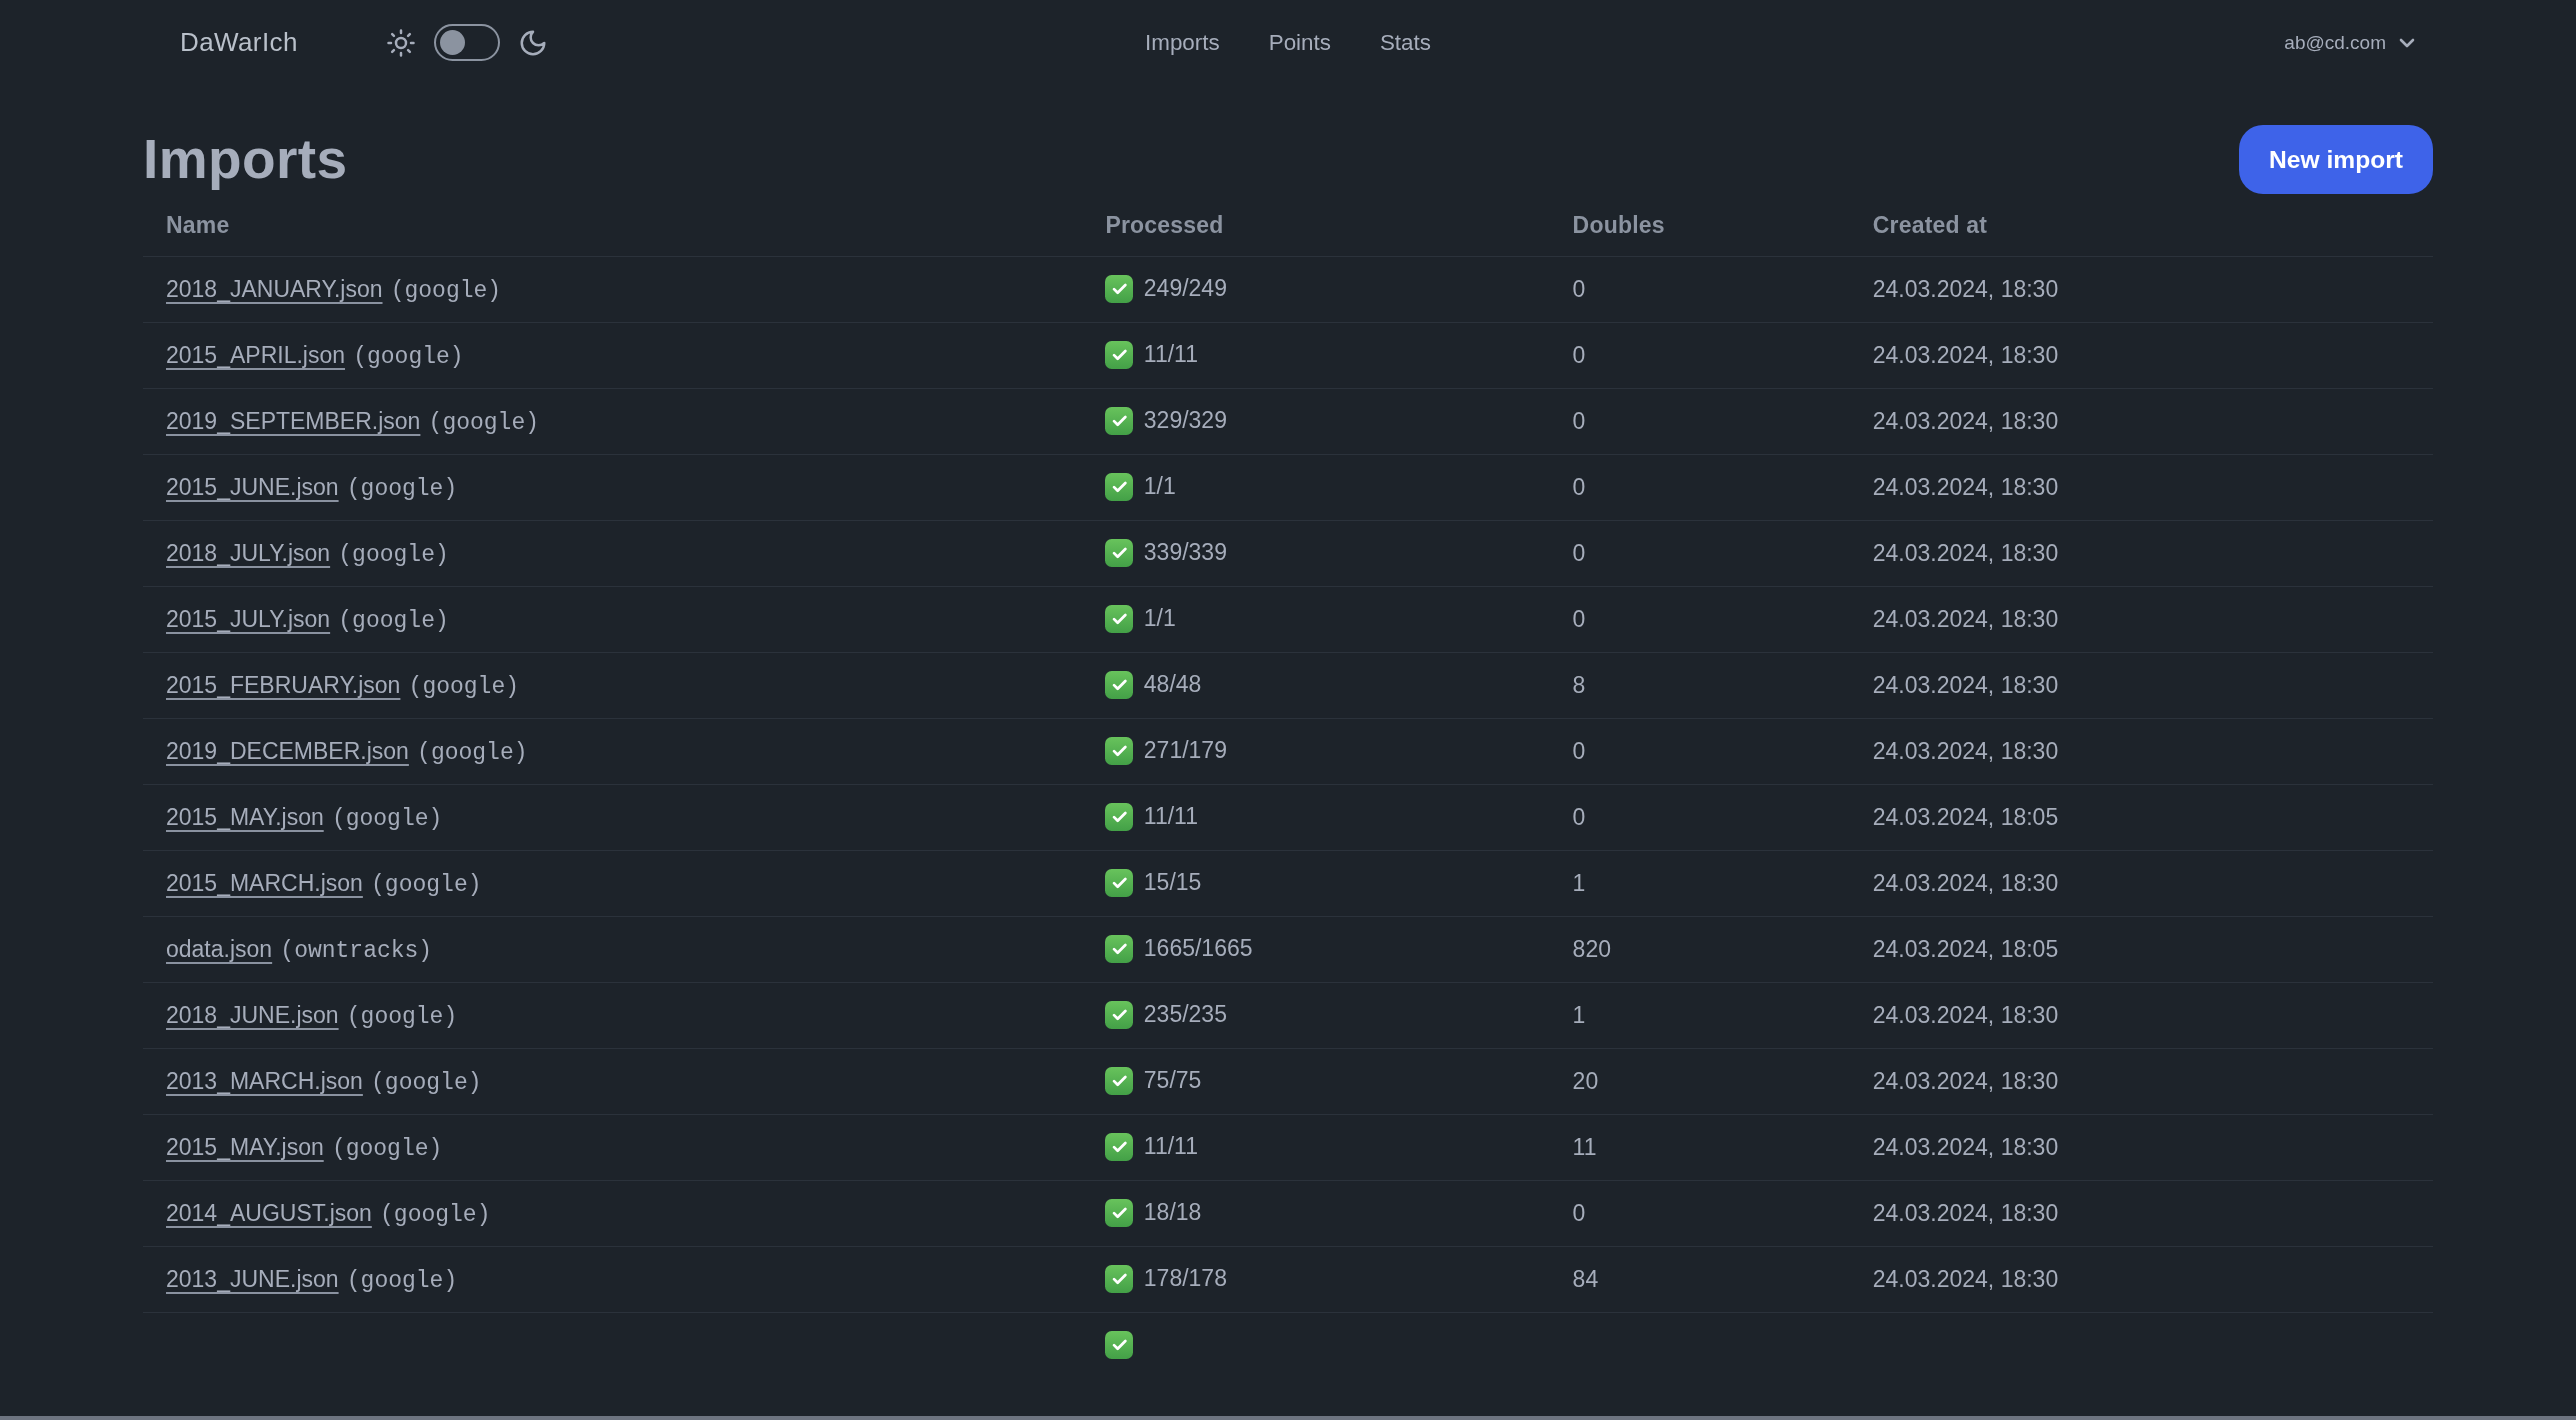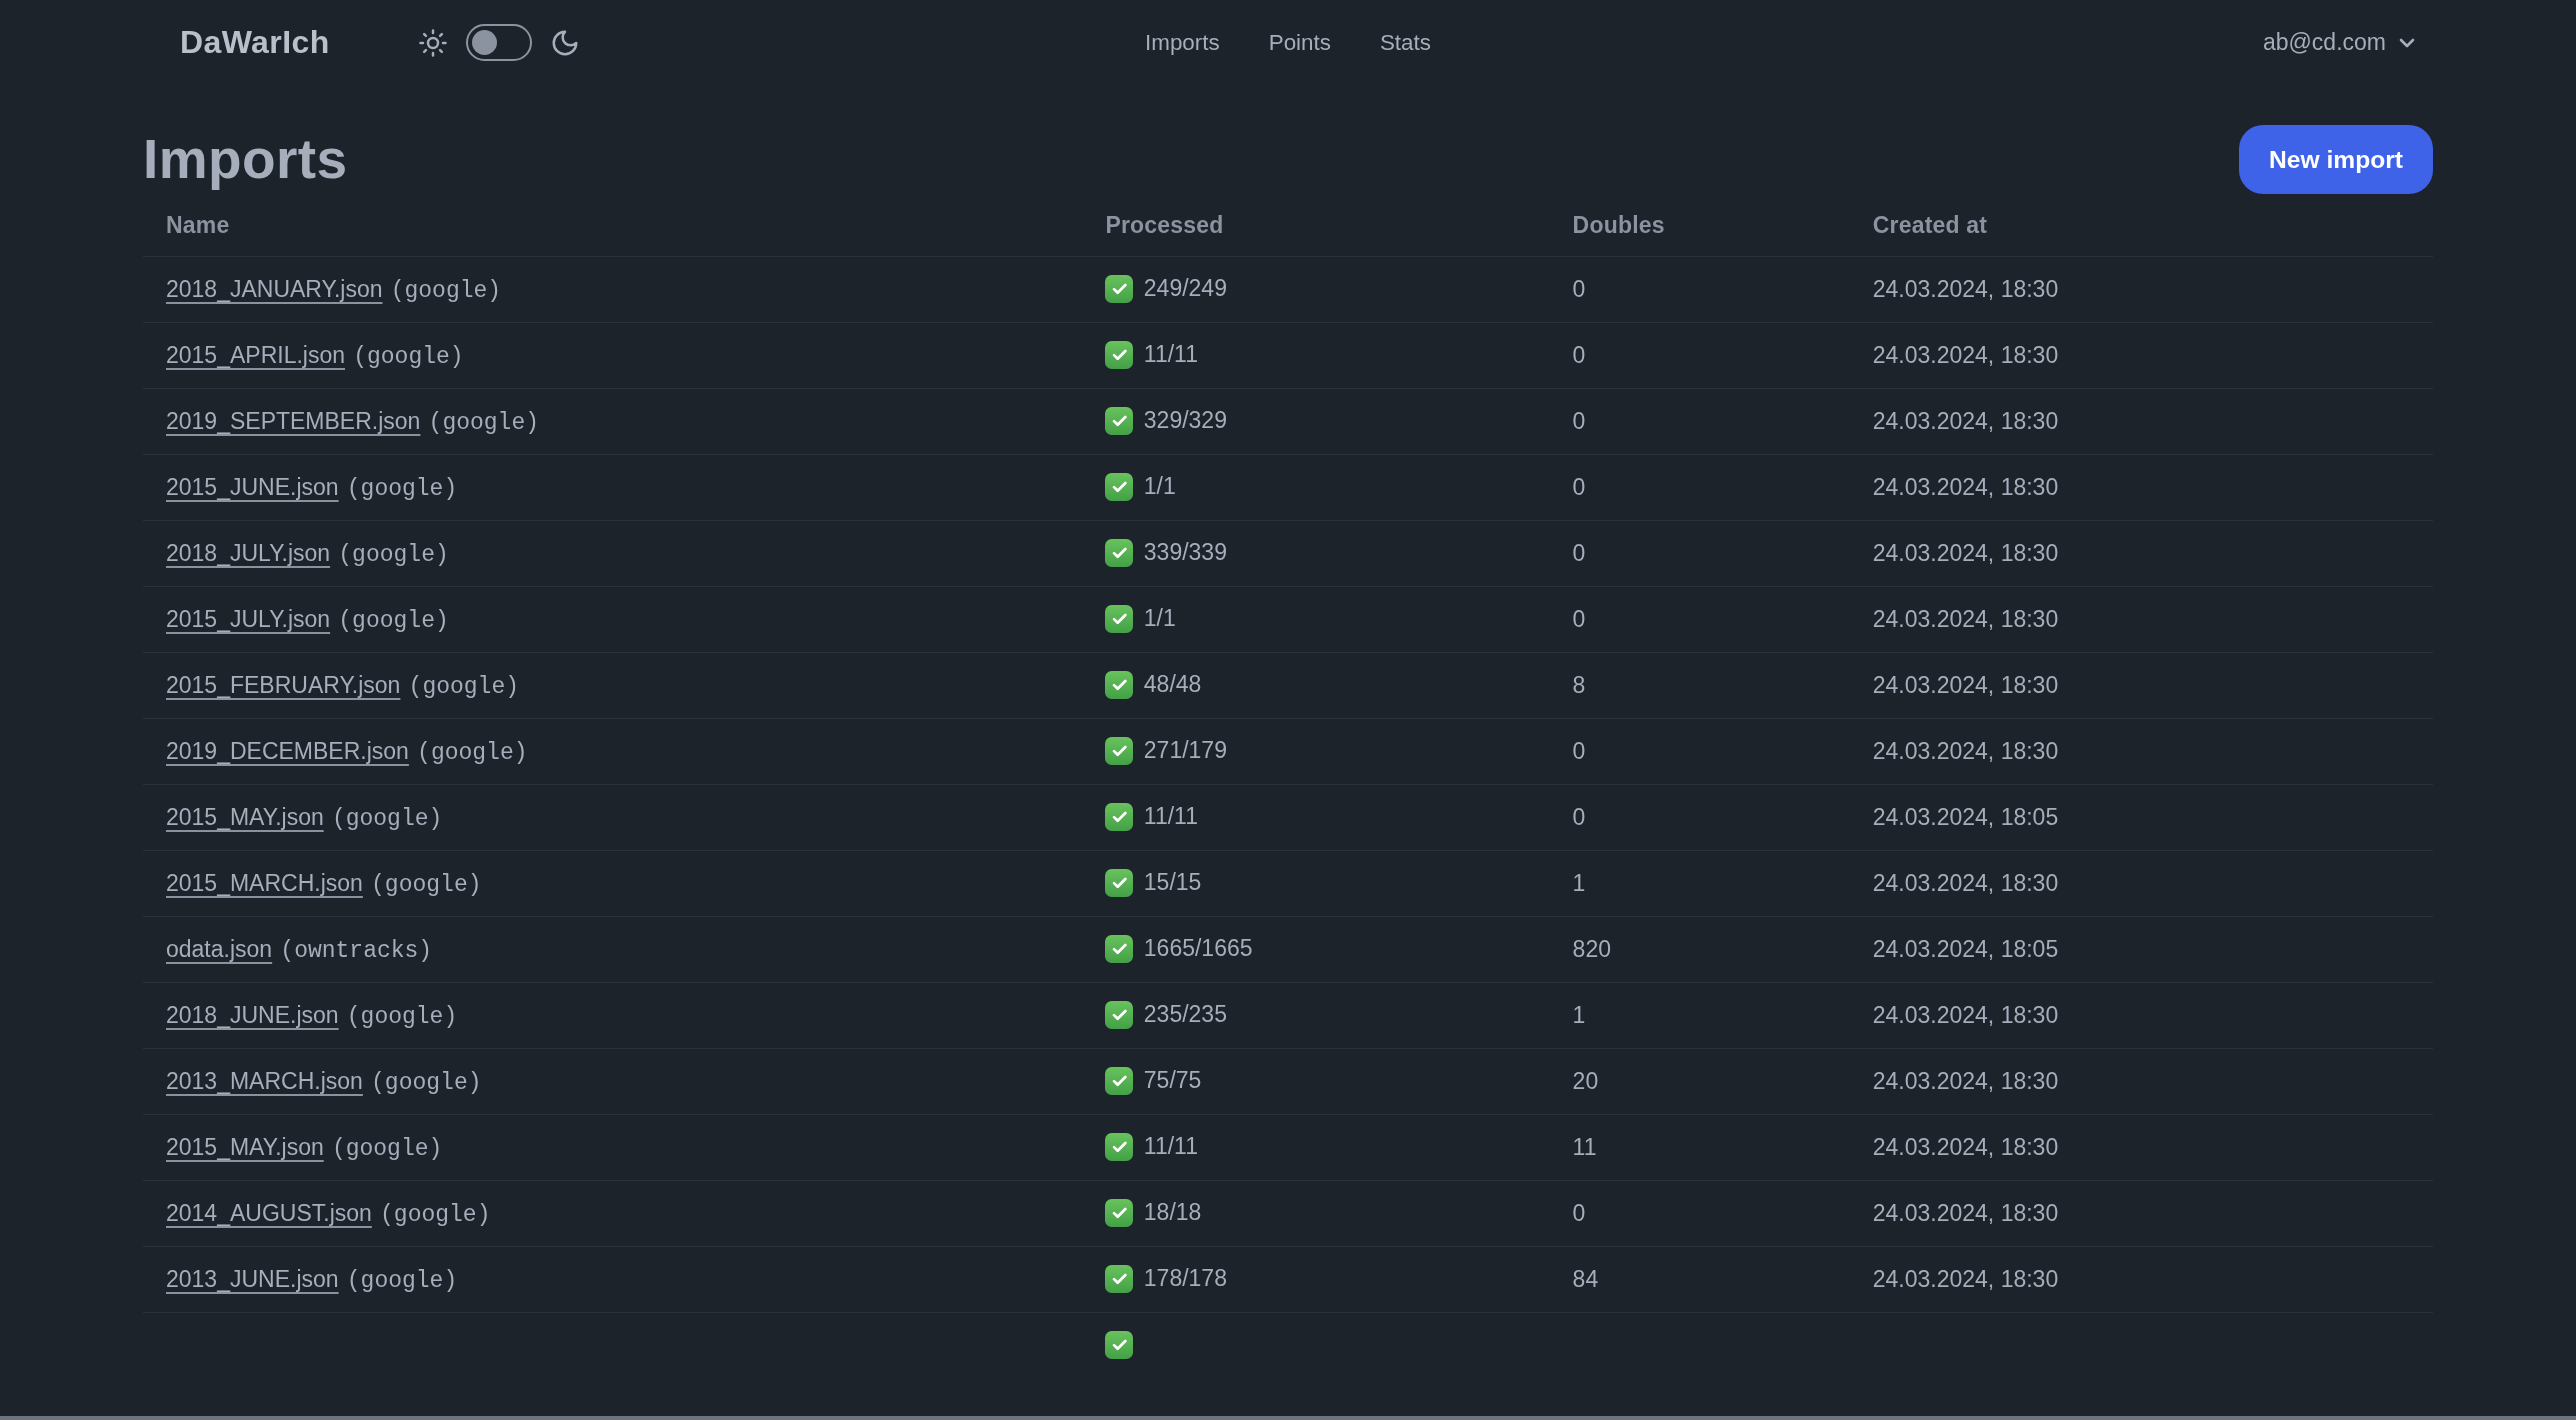--- a/index.html
+++ b/index.html
@@ -13,22 +13,22 @@
 
   
   .topbar {
     position: relative;
     height: 85px;
     display: flex;
     align-items: center;
     padding: 0 157px 0 180px;
   }
   .brand {
-    font-size: 32px;
-    font-weight: 700;
+    font-size: 26px;
+    font-weight: 400;
     color: var(--brand, #b9c0ca);
     letter-spacing: 0.4px;
     cursor: pointer;
   }
   .theme-area {
     display: flex;
     align-items: center;
     gap: 18px;
     margin-left: 88px;
   }
@@ -57,21 +57,21 @@
     gap: 49px;
   }
   .nav-link { font-size: 22.4px; color: var(--text, #a6adbb); cursor: pointer; white-space: nowrap; }
   .account {
     margin-left: auto;
     display: flex;
     align-items: center;
     gap: 9px;
     cursor: pointer;
   }
-  .account-email { font-size: 23px; color: var(--text, #a6adbb); }
+  .account-email { font-size: 19px; color: var(--text, #a6adbb); }
 
   
   .content { margin: 0 143px; }
   .title-row {
     margin-top: 40px;
     height: 69px;
     display: flex;
     align-items: center;
     justify-content: space-between;
   }

